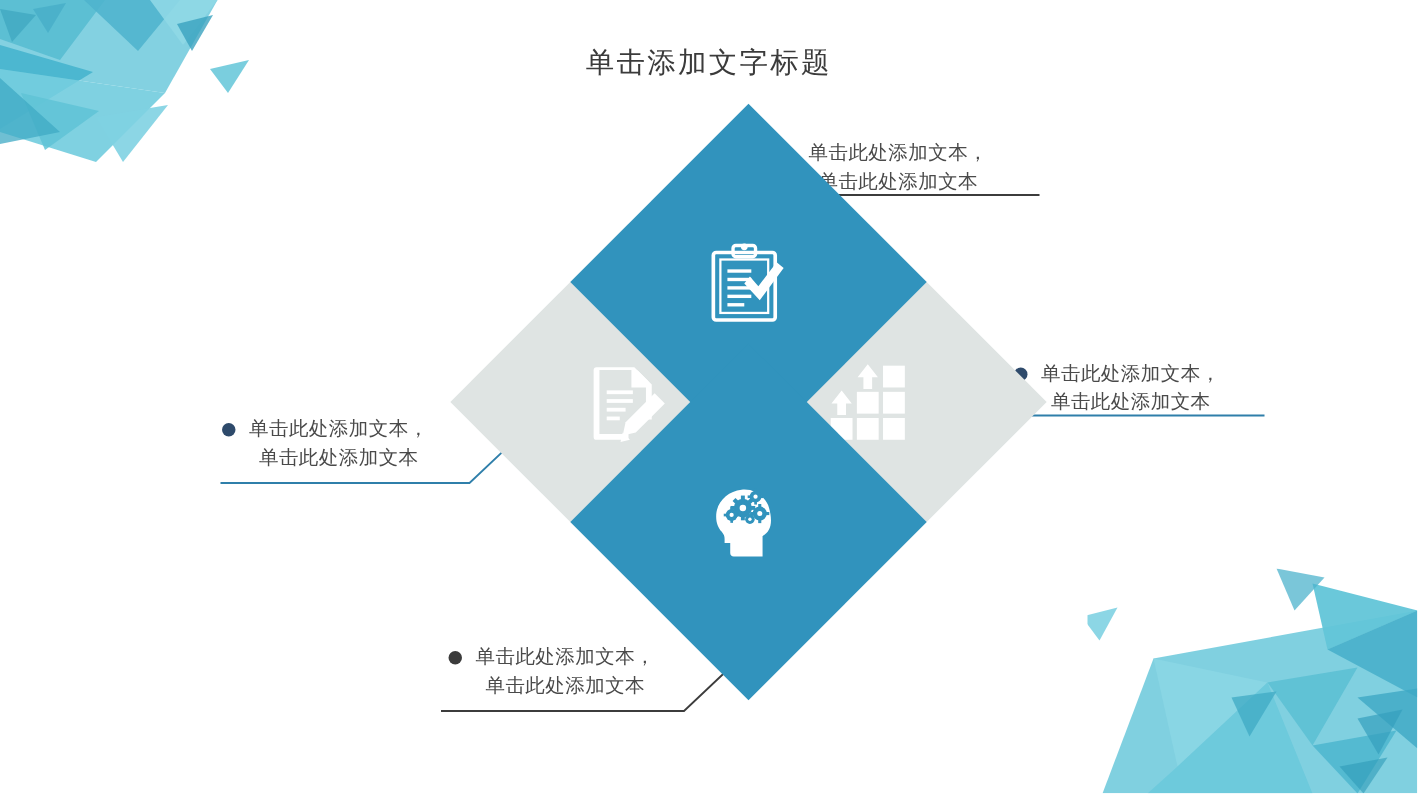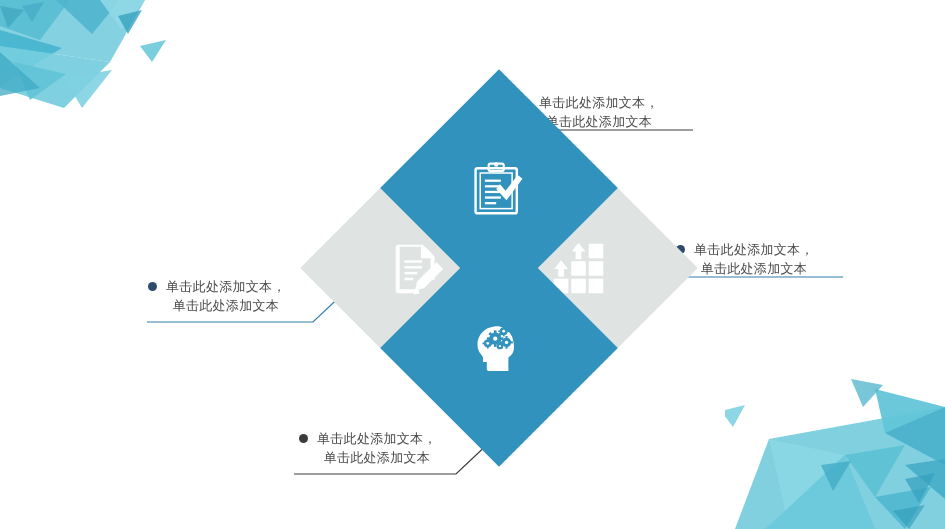--- a/index.html
+++ b/index.html
@@ -146,20 +146,21 @@
     <polygon points="60,132 120,76 150,150 40,150" fill="#6ac9dc" opacity="0.9"></polygon>
     <polygon points="150,118 206,108 180,150" fill="#4fb7cf" opacity="0.9"></polygon>
     <polygon points="180,86 220,80 220,120" fill="#3da8c4" opacity="0.8"></polygon>
     <polygon points="96,86 126,82 108,112" fill="#3fa9c4" opacity="0.75"></polygon>
     <polygon points="180,100 210,94 194,124" fill="#34a0bd" opacity="0.7"></polygon>
     <polygon points="168,132 200,126 184,150" fill="#2f9bb8" opacity="0.6"></polygon>
     <polygon points="-4,32 20,26 8,48" fill="#7fd2e2" opacity="0.9"></polygon>
     <polygon points="126,0 158,6 138,28" fill="#4db3cc" opacity="0.75"></polygon>
   </svg>
 
+  <div id="page-title">单击添加文字标题</div>
 
   <svg id="connectors" viewBox="0 0 945 529" xmlns="http://www.w3.org/2000/svg">
     <polyline points="496,148 531,130 693,130" fill="none" stroke="#3c3c3c" stroke-width="1.2"></polyline>
     <polyline points="613,312 648,277 843,277" fill="none" stroke="#2f7faa" stroke-width="1.2"></polyline>
     <polyline points="147,322 313,322 348,289" fill="none" stroke="#2f7faa" stroke-width="1.2"></polyline>
     <polyline points="294,474 456,474 492,440" fill="none" stroke="#3c3c3c" stroke-width="1.2"></polyline>
   </svg>
 
   <div id="diamond-cluster">
 

